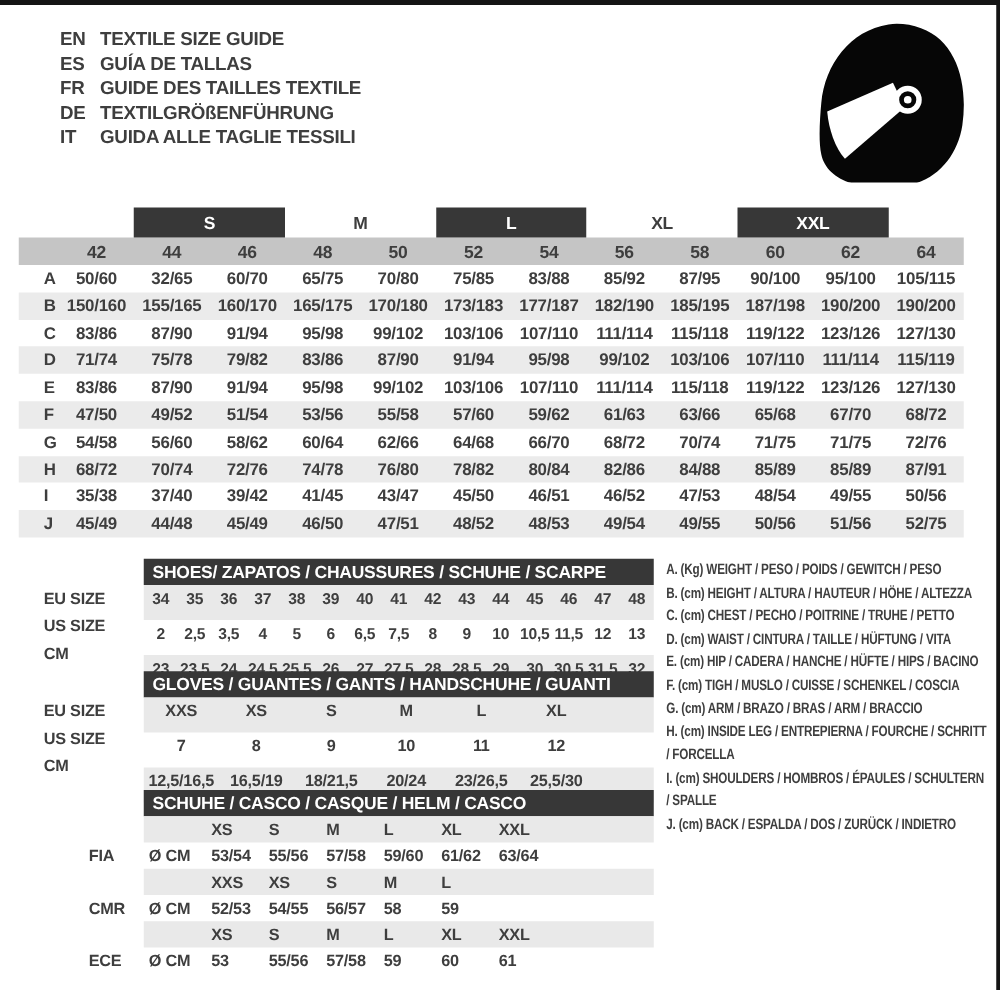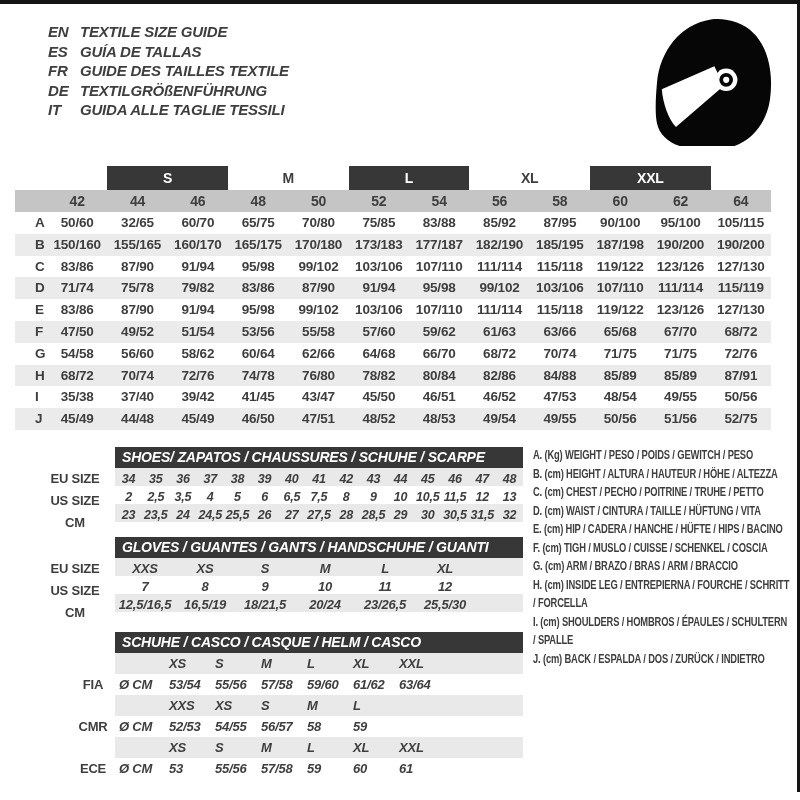--- a/index.html
+++ b/index.html
@@ -6,48 +6,48 @@
   html,body { width:800px; height:800px; }
   body {
     position:relative; background:#fff; overflow:hidden;
     font-family:"Liberation Sans", sans-serif; color:#3e3e3e;
     letter-spacing:-0.2px;
   }
   .border-top { position:absolute; top:0; left:0; width:800px; height:4px; background:#141414; }
   .border-right { position:absolute; top:0; right:0; width:3px; height:792px; background:#141414; }
 
   
-  .langs { position:absolute; left:48px; top:22px;font-style:italic; }
+  .langs { position:absolute; left:48px; top:22px; }
   .lang-row { display:flex; font-weight:bold; font-size:15px; line-height:19.6px; }
   .lang-code { width:32px; }
 
   .helmet-icon { position:absolute; left:644px; top:16px; }
 
   
   .textile { position:absolute; left:15px; top:166px; width:756px; font-weight:bold; }
   .tgrid { display:grid; grid-template-columns:32px repeat(12, 1fr); }
   .groups { height:24px; }
   .group { text-align:center; line-height:24px; font-size:14px; }
   .group.boxed { background:#373737; color:#fff; }
   .sizes-row { height:22px; background:#c5c5c5; font-size:14px; }
   .sizes-row > div { text-align:center; line-height:22px; }
   .trow { height:21.8px; font-size:13.5px; }
   .trow.shaded { background:#ebebeb; }
   .trow > div { text-align:center; line-height:21.8px; }
   .trow > .letter { text-align:left; padding-left:20px; }
 
   
   .btable { position:absolute; left:35px; width:488px; display:flex; font-weight:bold; }
-  .bgutter { width:80px; display:flex; flex-direction:column;text-align:center; }
-  .bcontent { width:408px;font-style:italic; }
+  .bgutter { width:80px; display:flex; flex-direction:column; }
+  .bcontent { width:408px; }
   .bspacer { height:21px; }
   .blabel { height:22px; line-height:22px; font-size:13px; }
   .btitle { height:21px; line-height:21px; background:#373737; color:#fff;
             font-size:14px; padding-left:7px; }
-  .brow { display:grid; height:18px; line-height:22px; font-size:13px; text-align:center; }
+  .brow { display:grid; height:28px; line-height:22px; font-size:13px; text-align:center; }
   .brow.shaded { background:#e9e9e9; }
   .shoes-row { grid-template-columns:repeat(15, 1fr); font-size:12.5px; }
   .gloves-row { grid-template-columns:repeat(6, 60px) 1fr; }
   .helm-row { grid-template-columns:50px repeat(6, 46px) 1fr; height:21px; line-height:21px; }
   .helm-row > div { text-align:left; padding-left:4px; }
   .blabel.helm-h { height:21px; line-height:21px;margin-left:36px; }
   .shoes { top:447px; } .gloves { top:537px; } .helmets { top:632px; }
 
   
   .legend { position:absolute; left:533px; top:446px; width:330px;

